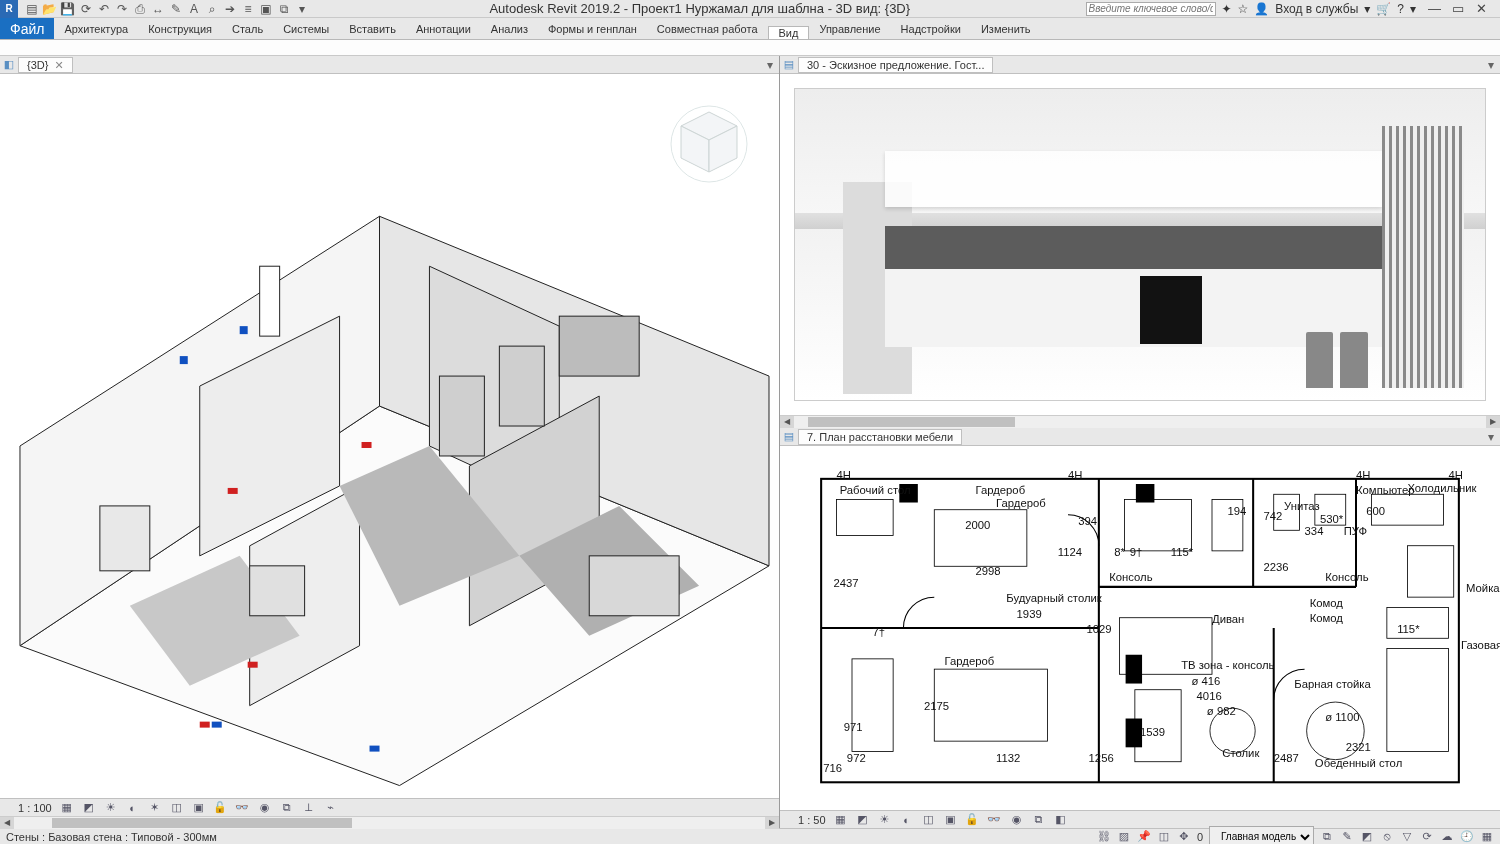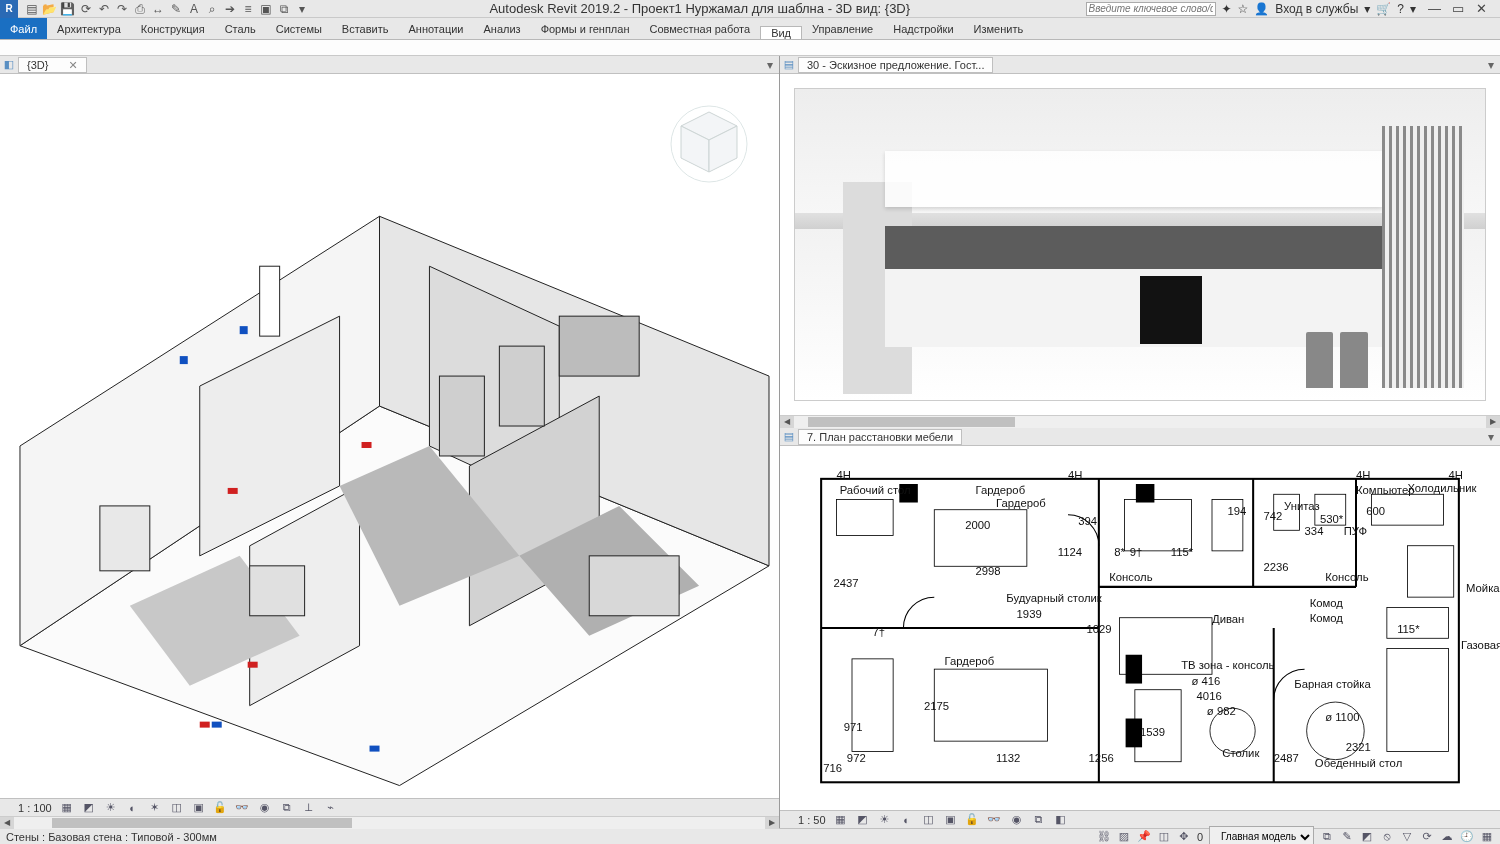--- a/index.html
+++ b/index.html
@@ -11,35 +11,35 @@
 .titlebar .qat { display: flex; align-items: center; gap: 2px; padding: 0 4px; }
 .titlebar .qat span { width: 16px; height: 16px; display: inline-flex; align-items: center; justify-content: center; color: #555; cursor: pointer; font-size: 12px; }
 .titlebar .title { flex: 1; text-align: center; color: #333; font-size: 13px; }
 .titlebar .search-box { width: 130px; height: 14px; border: 1px solid #aaa; background: #fff; font-size: 10px; padding: 0 2px; color: #888; font-style: italic; }
 .titlebar .right { display: flex; align-items: center; gap: 6px; padding: 0 6px; color: #333; }
 .titlebar .right span { cursor: pointer; font-size: 12px; display: inline-flex; align-items: center; }
 .titlebar .win-controls span { width: 18px; text-align: center; font-size: 13px; color: #444; }
 
 
 .ribbon-tabs { height: 22px; background: #e8e8e8; display: flex; align-items: stretch; border-bottom: 1px solid #b8b8b8; }
-.ribbon-tabs .filetab { background: #1a6fc2; color: #fff; padding: 0 10px; display: flex; align-items: center; font-size: 11px; cursor: pointer; }
+.ribbon-tabs .filetab { background: #1a6fc2; color: #fff; padding: 0 10px; display: flex; align-items: center; font-size: 14px; cursor: pointer; }
 .ribbon-tabs .tab { padding: 0 10px; display: flex; align-items: center; color: #333; cursor: pointer; }
 .ribbon-tabs .tab.active { background: #fff; border-top: 1px solid #b8b8b8; border-left:1px solid #b8b8b8; border-right:1px solid #b8b8b8;margin-top:8px; }
 .ribbon-panel { height: 16px; background: #fdfdfd; border-bottom: 1px solid #c9c9c9; }
 
 
 .workspace { display: flex; height: calc(844px - 18px - 22px - 16px - 16px); background: #cfcfcf; }
 .pane { display: flex; flex-direction: column; }
 .pane-left { flex: 0 0 780px; border-right: 1px solid #9a9a9a; }
 .pane-right { flex: 1; display: flex; flex-direction: column; }
 .pane-right-top { flex: 0 0 372px; border-bottom: 1px solid #9a9a9a; display:flex; flex-direction:column;}
 .pane-right-bottom { flex: 1; display:flex; flex-direction:column;}
 
 .view-tabbar { height: 18px; background: #e8e8e8; display: flex; align-items: center; border-bottom: 1px solid #c0c0c0; padding: 0 2px; gap:2px;}
-.view-tabbar .viewtab { background: #fdfdfd; border:1px solid #bfbfbf; padding: 0 8px; height: 16px; line-height:14px; font-size: 10.5px; color: #333; display:flex; align-items:center; gap:20px; cursor:pointer;}
+.view-tabbar .viewtab { background: #fdfdfd; border:1px solid #bfbfbf; padding: 0 8px; height: 16px; line-height:14px; font-size: 10.5px; color: #333; display:flex; align-items:center; gap:6px; cursor:pointer;}
 .view-tabbar .viewtab .close { color:#888; font-size:11px; }
 .view-tabbar .cube-icon { width:14px; height:14px; display:inline-flex; align-items:center; justify-content:center; color:#5a8fc2; font-size:11px;}
 .view-tabbar .spacer { flex:1; }
 .view-tabbar .ctrl { width:14px; height:14px; color:#666; font-size:12px; cursor:pointer; display:flex; align-items:center; justify-content:center;}
 
 .view-canvas { flex: 1; background: #fff; position: relative; overflow:hidden; }
 
 
 .iso-room { position:absolute; inset:0; }
 .iso-room svg { width:100%; height:100%; }

